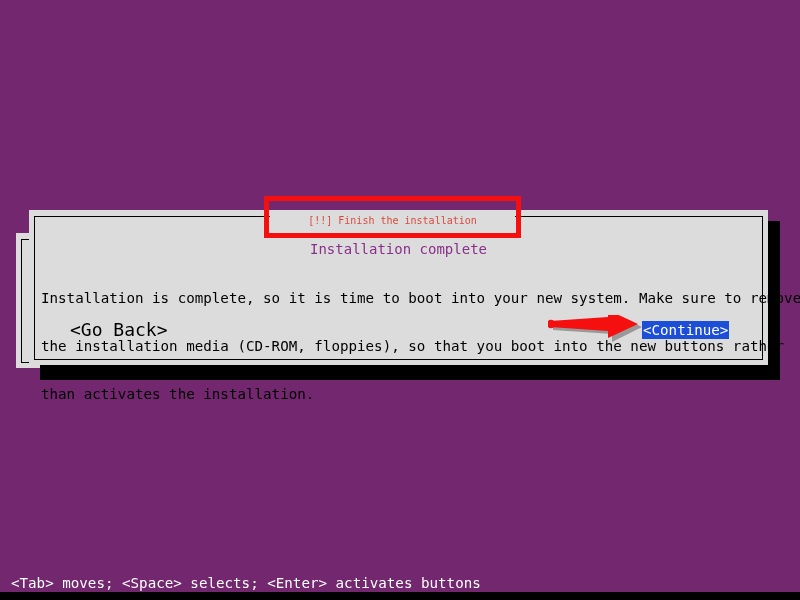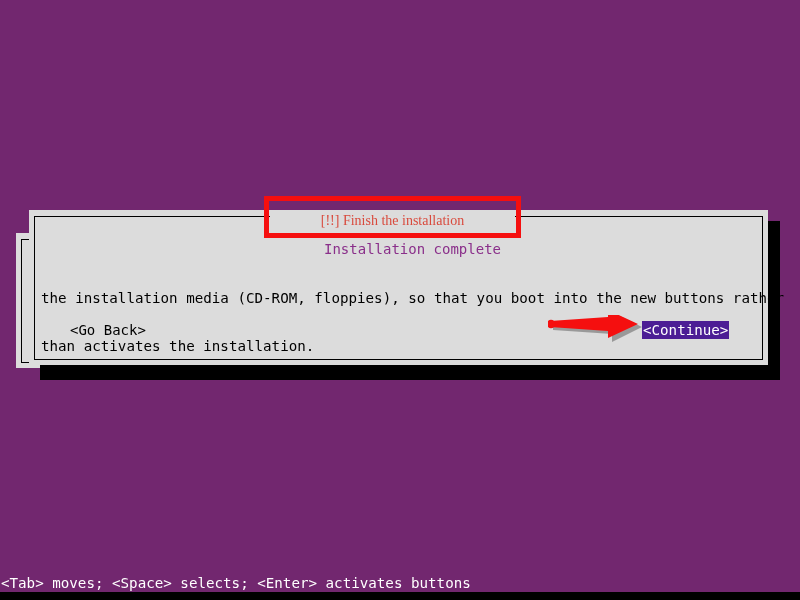--- a/index.html
+++ b/index.html
@@ -80,43 +80,42 @@
     top: 210px;
     width: 245px;
     height: 22px;
     background: #dcdcdc;
     display: flex;
     align-items: center;
     justify-content: center;
   }
   #dialog-title {
     color: #d94a3d;
-    font-size: 14px;
+    font-size: 10px;
     letter-spacing: 0px;
     white-space: pre;
     line-height: 16px;
-    font-family: Liberation Serif, serif;
   }
 
   
   #title-annotation {
     position: absolute;
     left: 264px;
     top: 196px;
     width: 257px;
     height: 42px;
     border: 5px solid #f50f0f;
     box-sizing: border-box;
     pointer-events: none;
   }
 
   
   #subtitle {
     position: absolute;
-    left: 48px;
+    left: 34px;
     top: 241px;
     width: 729px;
     text-align: center;
     color: #8a2f8a;
     font-size: 14px;
     line-height: 16px;
     white-space: pre;
   }
 
   
@@ -131,31 +130,31 @@
     white-space: pre;
   }
   #body-text .line { display: block; height: 16px; }
 
   
   #go-back-button {
     position: absolute;
     left: 69px;
     top: 321px;
     color: #000000;
-    font-size: 14px;
+    font-size: 18px;
     line-height: 18px;
     white-space: pre;
     padding: 0 1px;
   }
   #continue-button {
     position: absolute;
     left: 642px;
     top: 321px;
     height: 18px;
-    background: #4c1d95;
+    background: #1d4ed8;
     color: #ffffff;
     font-size: 14.2px;
     line-height: 18px;
     white-space: pre;
     padding: 0 1px;
   }
 
   
   #arrow-annotation {
     position: absolute;
@@ -178,21 +177,21 @@
   #help-bar {
     position: absolute;
     left: 0px;
     top: 574px;
     width: 800px;
     height: 18px;
     color: #ffffff;
     font-size: 14.2px;
     line-height: 18px;
     white-space: pre;
-    padding-left: 1px;
+    padding-left: 11px;
     box-sizing: border-box;
   }
 </style>
 </head>
 <body>
 
 <div id="screen">
 
   <div id="bg-panel"></div>
   <div id="bg-panel-inner"></div>
@@ -203,20 +202,21 @@
   <div id="dialog-border"></div>
 
   <div id="title-strip">
     <span id="dialog-title">[!!] Finish the installation</span>
   </div>
   <div id="title-annotation"></div>
 
   <div id="subtitle">Installation complete</div>
 
   <div id="body-text">
+    <span class="line">Installation is complete, so it is time to boot into your new system. Make sure to remove</span>
     <span class="line">the installation media (CD-ROM, floppies), so that you boot into the new buttons rather</span>
     <span class="line">than activates the installation.</span>
   </div>
 
   <div id="go-back-button">&lt;Go Back&gt;</div>
   <div id="continue-button">&lt;Continue&gt;</div>
 
   <svg id="arrow-annotation" viewBox="0 0 102 34" xmlns="http://www.w3.org/2000/svg">
     <g transform="translate(2,3)">
       <path d="M3 6 L62 2 L62 -6 L92 9 L62 24 L62 16 L3 12 Z" fill="#000000" opacity="0.30"></path>

